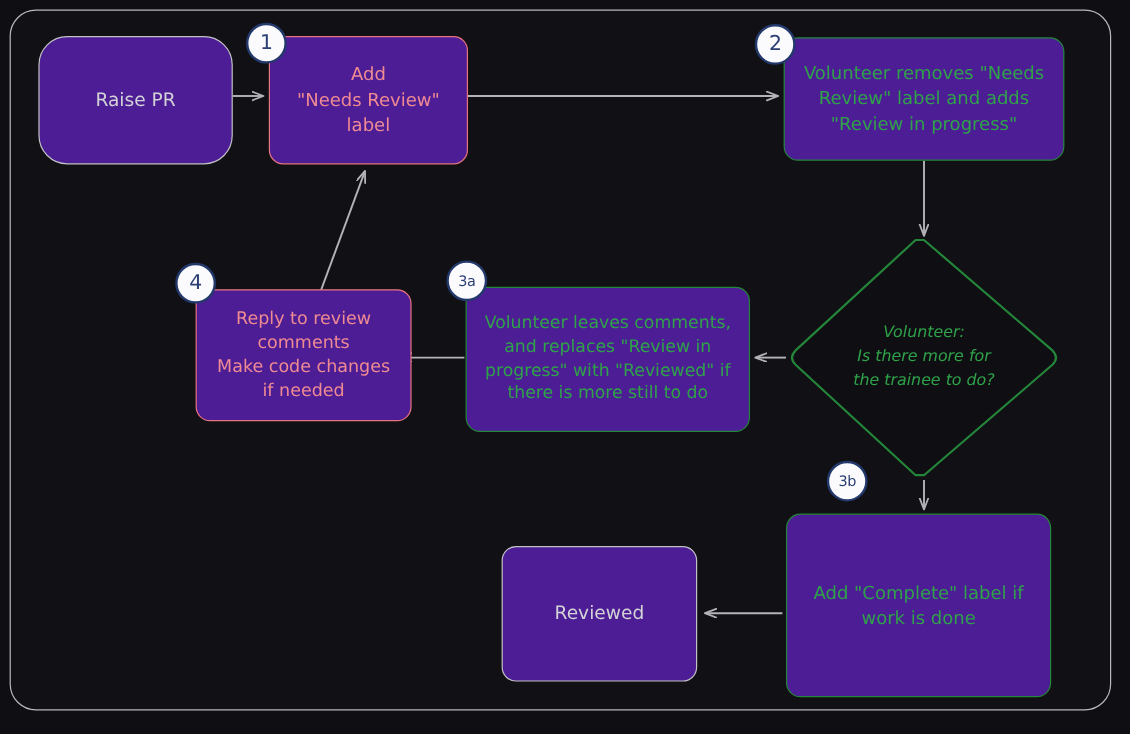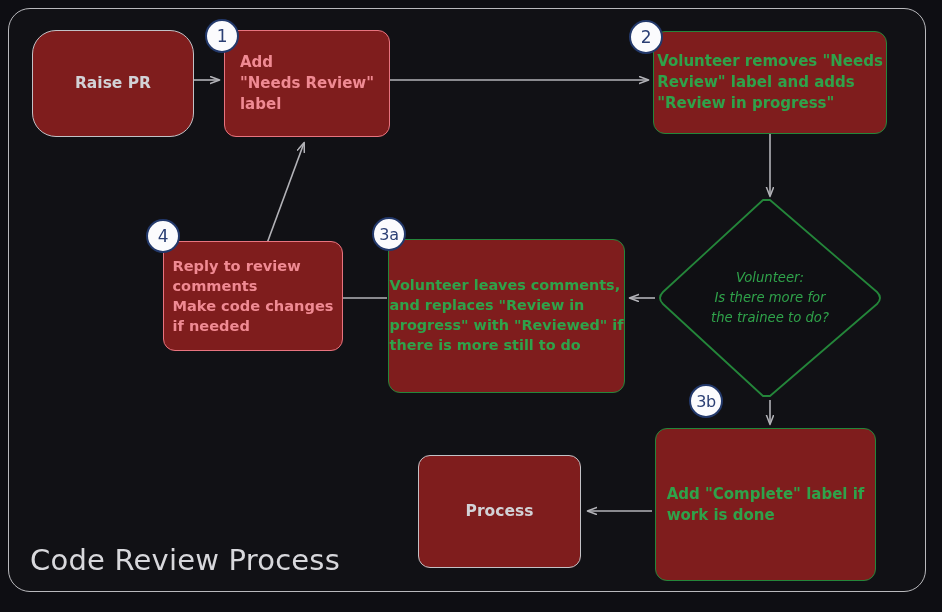--- a/index.html
+++ b/index.html
@@ -18,23 +18,23 @@
     box-sizing:border-box;
   }
 
   
   svg.edges{position:absolute;left:0;top:0;width:942px;height:612px;overflow:visible;pointer-events:none;}
 
   
   .node{
     position:absolute;box-sizing:border-box;
     display:flex;align-items:center;justify-content:center;
-    text-align:left;border-radius:12px;background:#7f1d1d;
+    text-align:center;border-radius:12px;background:#4c1d95;
     border:1.8px solid #b9b9bd;color:#cfcfd4;
-    line-height:1.38;white-space:pre-line;font-weight:bold;
+    line-height:1.38;white-space:pre-line;
   }
   .node.gray{border-color:#c2c2c6;color:#d2d2d6;font-size:15.5px;}
   .node.red{border-color:#e8747f;color:#f08a93;font-size:15px;}
   .node.green{border-color:#24863a;color:#2fa24a;font-size:15px;}
 
   
   .diamond-wrap{position:absolute;}
   .diamond-wrap svg{position:absolute;left:0;top:0;overflow:visible;}
   .diamond-label{
     position:absolute;inset:0;display:flex;align-items:center;justify-content:center;
@@ -42,21 +42,21 @@
   }
 
   
   .badge{
     position:absolute;width:34px;height:34px;border-radius:50%;
     background:#fbfbfd;border:2.2px solid #23396b;
     display:flex;align-items:center;justify-content:center;
     color:#2b3f74;font-size:17px;font-weight:400;letter-spacing:-0.3px;
     box-sizing:border-box;z-index:6;
   }
-  .badge.wide{font-size:16px;}
+  .badge.wide{font-size:12px;}
 
   
   .title{
     position:absolute;left:30px;top:543px;
     color:#d8d8dc;font-size:29px;letter-spacing:0.2px;
   }
 </style>
 </head>
 <body>
 
@@ -108,54 +108,53 @@
 
   <div class="diamond-wrap" style="left:655px;top:196px;width:230px;height:204px;">
     <svg width="230" height="204" viewBox="0 0 230 204">
       <path d="M115,4 L222,96 Q228,102 222,108 L115,200 Q115,200 108,200 L8,108 Q2,102 8,96 L108,4 Q115,4 115,4 Z" fill="#0f0f13" stroke="#24863a" stroke-width="1.8" stroke-linejoin="round"></path>
     </svg>
     <div class="diamond-label">Volunteer:
 Is there more for
 the trainee to do?</div>
   </div>
 
-  <div class="node green" style="left:388px;top:239px;width:237px;height:154px;font-size:14.4px;">
+  <div class="node green" style="left:388px;top:239px;width:237px;height:121px;font-size:14.4px;">
     <span>Volunteer leaves comments,
 and replaces "Review in
 progress" with "Reviewed" if
 there is more still to do</span>
   </div>
 
   <div class="node red" style="left:163px;top:241px;width:180px;height:110px;font-size:14.6px;">
     <span>Reply to review
 comments
 Make code changes
 if needed</span>
   </div>
 
   <div class="node green" style="left:655px;top:428px;width:221px;height:153px;">
     <span>Add "Complete" label if
 work is done</span>
   </div>
 
   <div class="node gray" style="left:418px;top:455px;width:163px;height:113px;">
-    <span>Process</span>
+    <span>Reviewed</span>
   </div>
 
   <div class="badge" style="left:205px;top:19px;">
     <span>1</span>
   </div>
   <div class="badge" style="left:629px;top:20px;">
     <span>2</span>
   </div>
   <div class="badge wide" style="left:372px;top:217px;">
     <span>3a</span>
   </div>
   <div class="badge" style="left:146px;top:219px;">
     <span>4</span>
   </div>
   <div class="badge wide" style="left:649px;top:384px;margin-left:40px;">
     <span>3b</span>
   </div>
 
-  <div class="title">Code Review Process</div>
 
 </div>
 
 </body></html>

